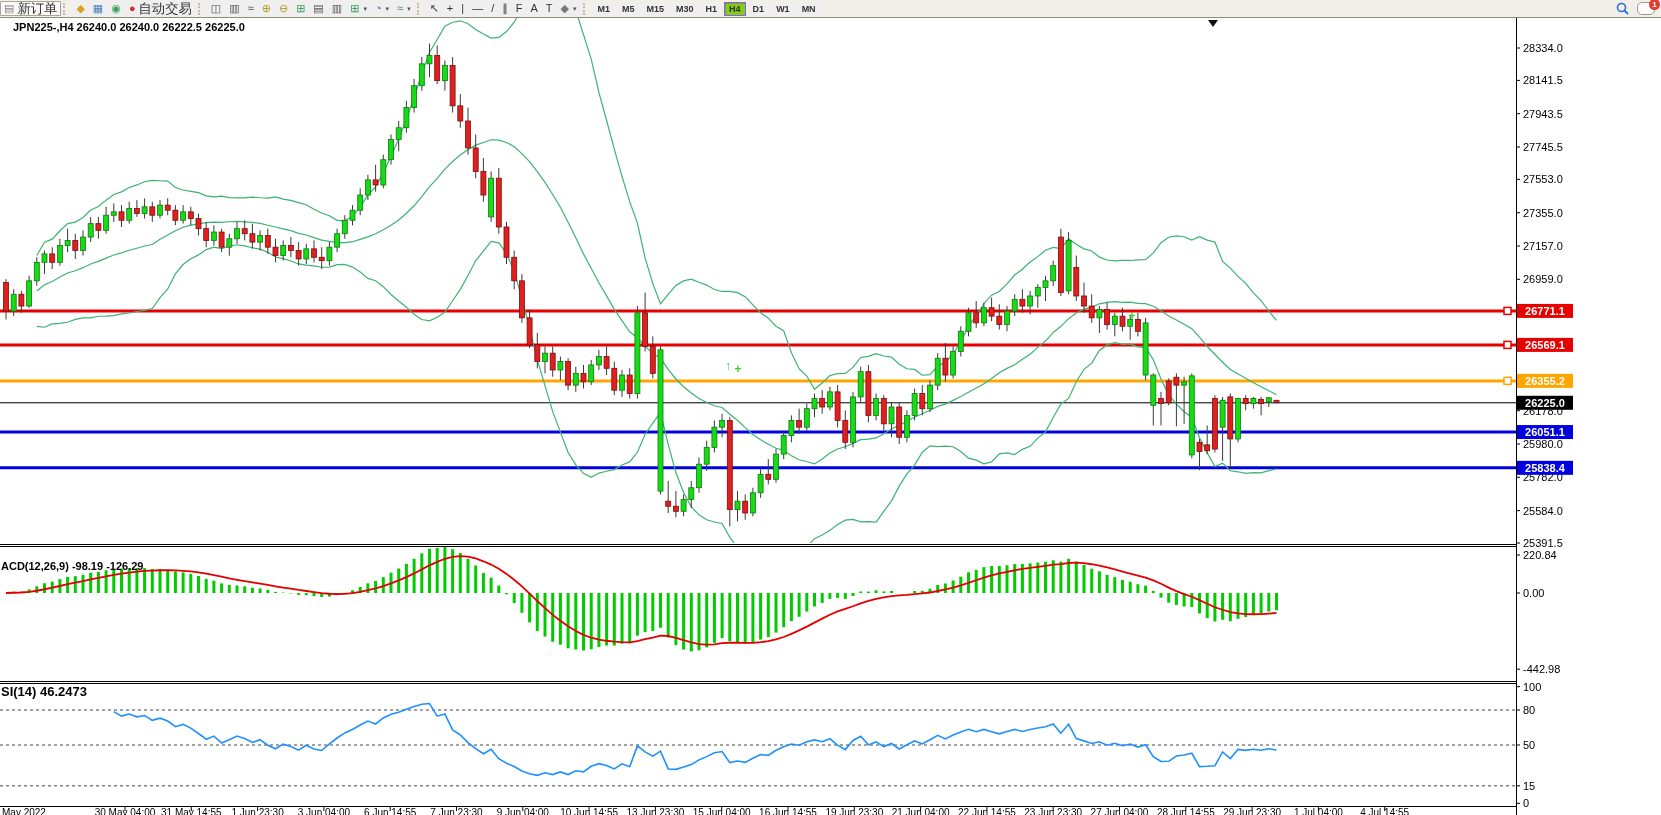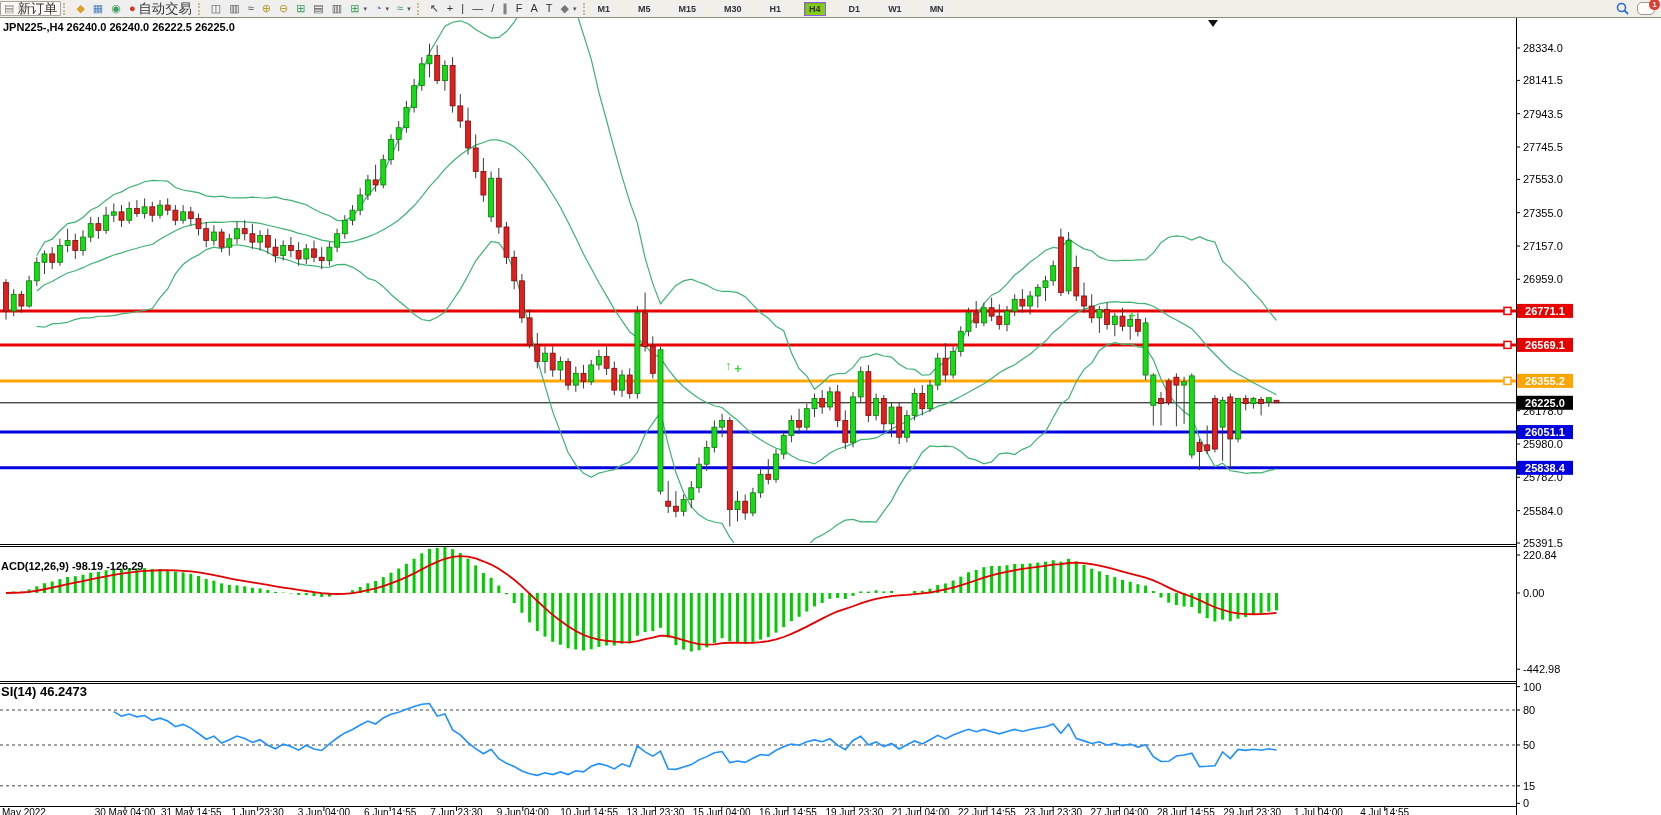--- a/index.html
+++ b/index.html
@@ -15,21 +15,21 @@
   .ico{font-size:11px;line-height:11px}
   .caret{font-size:7px;color:#555;margin-left:1px}
   .tf{font-size:9px;font-weight:700;color:#333;padding:1px 4px;margin:0 1px;border:1px solid transparent}
   .tf.active{background:#84cc16;border:1px solid #8b5cf6;box-shadow:inset 1px 1px 1px rgba(0,0,0,.15)}
   #toolbar-right{margin-left:auto;display:flex;align-items:center;gap:8px;padding-right:6px}
   #notif-bubble{position:relative;width:16px;height:11px;border:1px solid #9a978d;border-radius:5px;background:#fdfdfb}
   #notif-badge{position:absolute;top:-4px;right:-6px;width:11px;height:11px;border-radius:6px;background:#e03c31;
                color:#fff;font-size:8px;font-weight:700;display:flex;align-items:center;justify-content:center}
   
   .overlay{position:absolute;z-index:6;color:#000;pointer-events:none}
-  #chart-title{left:3px;top:21px;font-size:11px;font-weight:700}
+  #chart-title{left:13px;top:21px;font-size:11px;font-weight:700}
   #macd-label{left:1px;top:560px;font-size:11px;font-weight:600}
   #rsi-label{left:1px;top:684px;font-size:13px;font-weight:600}
   svg text{font-family:"Liberation Sans",sans-serif}
 </style>
 </head>
 <body>
 
 <div id="toolbar">
   <button class="tbtn bordered">
     <span class="ico" style="color:#888">▤</span>
@@ -118,21 +118,21 @@
       </button>
       <button class="tbtn">
         <span class="ico" style="color: rgb(51, 51, 51);">T</span>
       </button>
       <button class="tbtn">
         <span class="ico" style="color: rgb(119, 119, 119);">◆</span>
         <span class="caret">▾</span>
       </button>
     </span>
   <span class="grip"></span>
-  <span id="timeframes" style="display: inline-flex; gap: 16px;">
+  <span id="timeframes" style="display: inline-flex;">
       <button class="tf">M1</button>
       <button class="tf">M5</button>
       <button class="tf">M15</button>
       <button class="tf">M30</button>
       <button class="tf">H1</button>
       <button class="tf active">H4</button>
       <button class="tf">D1</button>
       <button class="tf">W1</button>
       <button class="tf">MN</button>
     </span>

